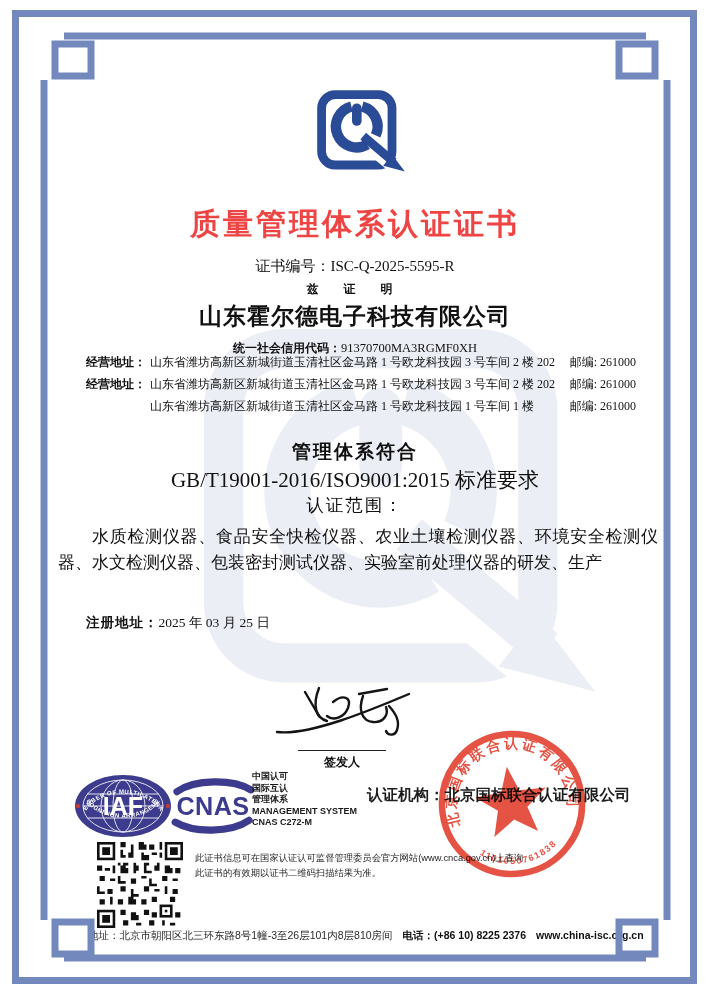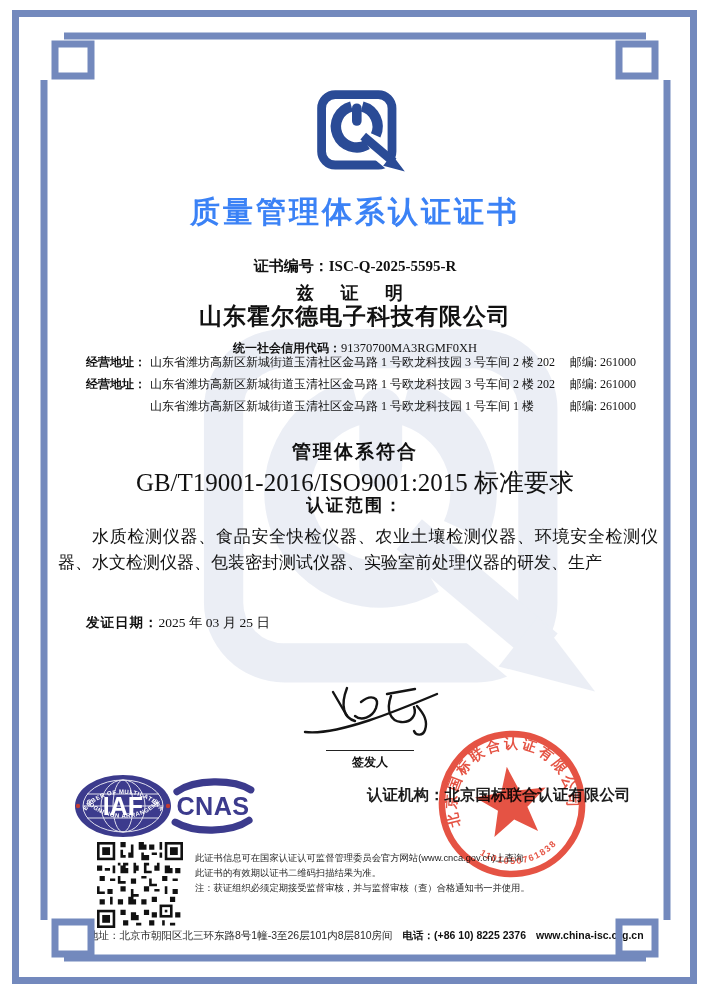--- a/index.html
+++ b/index.html
@@ -4,42 +4,42 @@
 <style>
   html,body{margin:0;padding:0;background:#fff;}
   .page{position:relative;width:710px;height:1000px;background:#fff;overflow:hidden;
         font-family:"Liberation Serif","DejaVu Serif",serif;color:#111;}
   .abs{position:absolute;}
   .ctr{left:0;right:0;text-align:center;}
   .borders{pointer-events:none;z-index:5;}
   .wm{opacity:0.09;z-index:0;}
   .content{z-index:2;}
 
-  .title{top:192px;font-size:30px;font-weight:bold;letter-spacing:3px;color:#3b82f6;}
-  .certno{top:257px;font-size:15px;font-weight:bold;}
-  .certify{top:281px;font-size:18px;font-weight:bold;letter-spacing:11px;}
+  .title{top:204px;font-size:30px;font-weight:bold;letter-spacing:3px;color:#ef4444;}
+  .certno{top:257px;font-size:15px;}
+  .certify{top:281px;font-size:12px;font-weight:bold;letter-spacing:11px;}
   .company{top:301px;font-size:23px;font-weight:bold;letter-spacing:1px;}
   .credit{top:340px;font-size:12.5px;}
   .credit b{font-size:12px;}
 
   .addr-rows{top:355px;left:86px;right:74px;font-size:12px;}
   .addr-row{display:flex;align-items:flex-start;margin-bottom:8px;line-height:14px;}
   .addr-label{font-weight:bold;width:64px;flex:none;}
   .addr-text{flex:1;}
   .addr-zip{flex:none;margin-left:14px;}
 
   .std1{top:439px;font-size:19px;font-weight:bold;letter-spacing:2px;}
-  .std2{top:466px;font-size:25px;}
-  .std3{top:493px;font-size:17.5px;font-weight:bold;letter-spacing:2px;}
+  .std2{top:466px;font-size:21px;}
+  .std3{top:493px;font-size:17.5px;font-weight:normal;letter-spacing:2px;}
   .scope{top:524px;left:58px;right:52px;font-size:17px;line-height:1.55;text-indent:2em;text-align:justify;}
 
   .dates{top:612px;left:86px;font-size:13.5px;line-height:22px;}
   .dates b{letter-spacing:1px;}
 
-  .sig-wrap{top:680px;left:280px;width:180px;text-align:center;}
+  .sig-wrap{top:680px;left:252px;width:180px;text-align:center;}
   .sig-line{width:88px;height:1px;background:#222;margin:2px auto 3px;}
   .sig-label{font-size:12px;font-weight:bold;}
 
   .acc-text{top:771px;left:252px;font-size:9px;font-weight:bold;line-height:11.5px;
             font-family:"Liberation Sans","DejaVu Sans",sans-serif;color:#1a1a1a;}
   .body-row{top:785px;left:367px;font-size:15.5px;font-weight:bold;
             font-family:"Liberation Sans","DejaVu Sans",sans-serif;color:#1c1c1c;}
 
   .seal{top:722px;left:430px;width:164px;height:164px;z-index:3;opacity:0.9;mix-blend-mode:multiply;}
 
@@ -120,21 +120,21 @@
       <span class="addr-zip">邮编: 261000</span>
     </div>
   </div>
 
   <div class="abs ctr content std1">管理体系符合</div>
   <div class="abs ctr content std2">GB/T19001-2016/ISO9001:2015 标准要求</div>
   <div class="abs ctr content std3">认证范围：</div>
   <div class="abs content scope">水质检测仪器、食品安全快检仪器、农业土壤检测仪器、环境安全检测仪器、水文检测仪器、包装密封测试仪器、实验室前处理仪器的研发、生产</div>
 
   <div class="abs content dates">
-    <div><b>发证日期：</b><span>2025 年 03 月 25 日</span></div>
+    <div><b>注册地址：</b><span>2025 年 03 月 25 日</span></div>
   </div>
 
   <div class="abs content sig-wrap">
     <svg width="150" height="64" viewBox="0 0 150 64">
       <g fill="none" stroke="#141414" stroke-width="2.4" stroke-linecap="round">
         <path d="M10,52 C42,56 104,30 142,14"></path>
         <path d="M38,12 l14,24"></path>
         <path d="M52,8 c-7,18 -3,30 8,33"></path>
         <path d="M66,22 c10,-8 19,-5 15,6 c-4,10 -15,13 -21,8"></path>
         <path d="M96,16 c-5,14 -1,25 10,26 c10,1 16,-7 13,-15"></path>
@@ -172,20 +172,27 @@
   </svg>
 
   <svg class="abs content" style="left:168px;top:777px;width:90px;height:58px" viewBox="0 0 100 62">
     <g stroke="#3c3b8d" stroke-width="8" fill="none" stroke-linecap="round">
       <path d="M10,15 C30,1 72,1 92,13"></path>
       <path d="M8,49 C28,61 70,61 90,47"></path>
     </g>
     <text x="50" y="41" text-anchor="middle" font-size="28" font-weight="bold" fill="#3c3b8d" font-family="Liberation Sans,sans-serif" letter-spacing="0.5">CNAS</text>
   </svg>
 
+  <div class="abs content acc-text">
+    <div>中国认可</div>
+    <div>国际互认</div>
+    <div>管理体系</div>
+    <div>MANAGEMENT SYSTEM</div>
+    <div>CNAS C272-M</div>
+  </div>
 
   <div class="abs content body-row">
     <span>认证机构：</span><span>北京国标联合认证有限公司</span>
   </div>
 
   <svg class="abs seal" viewBox="-82 -82 164 164">
     <g transform="rotate(-8)">
       <circle cx="0" cy="0" r="70" fill="none" stroke="#e2402f" stroke-width="6.5"></circle>
       <polygon fill="#e2402f" transform="scale(1.25)" points="0,-30 7.35,-10.11 28.53,-9.27 11.89,3.86 17.63,24.27 0,12.5 -17.63,24.27 -11.89,3.86 -28.53,-9.27 -7.35,-10.11"></polygon>
       <defs>
@@ -228,21 +235,20 @@
                M1,22h2v2h-2z M5,21h1v3h-1z M8,22h2v2h-2z M12,21h2v1h1v2h-3z M17,22h2v2h-2z
                M21,21h2v2h-2z M28,21h2v2h-2z
                M9,26h2v2h-2z M13,27h2v1h1v2h-3z M18,26h2v2h-2z M21,27h2v2h-2z M30,27h2v2h-2z
                M10,30h2v2h-2z M15,31h2v1h-2z M20,30h2v2h-2z M25,30h1v2h-1z M28,31h2v1h-2z"></path>
     </g>
   </svg>
 
   <div class="abs content notes">
     <div>此证书信息可在国家认证认可监督管理委员会官方网站(www.cnca.gov.cn)上查询</div>
     <div>此证书的有效期以证书二维码扫描结果为准。</div>
-    <div>注：获证组织必须定期接受监督审核，并与监督审核（查）合格通知书一并使用。</div>
   </div>
 
   <div class="abs content footer">
     <span><span>地址：</span><span>北京市朝阳区北三环东路8号1幢-3至26层101内8层810房间</span></span>
     <span class="bold"><span>电话：</span><span>(+86 10) 8225 2376</span></span>
     <span class="bold">www.china-isc.org.cn</span>
   </div>
 
 </div>
 

